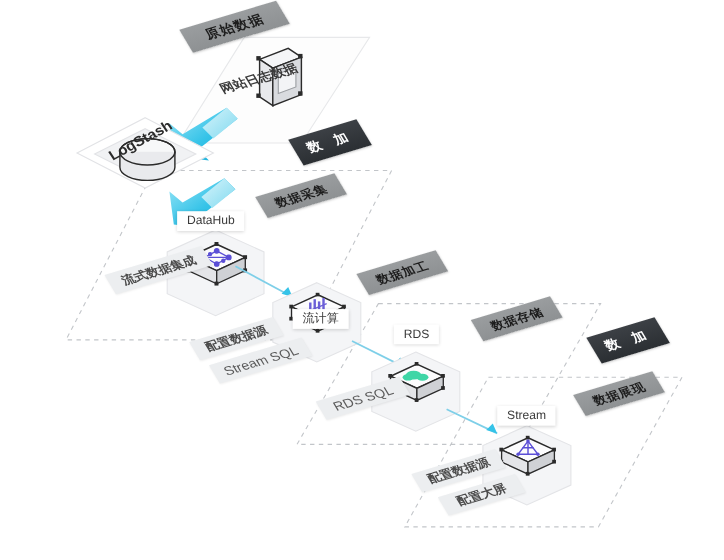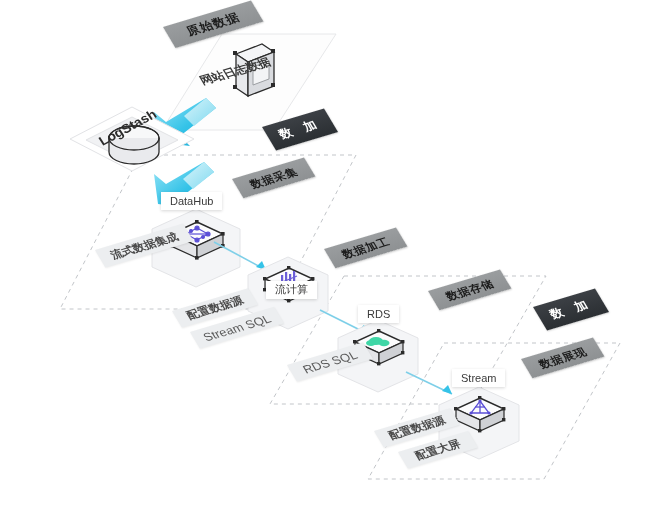--- a/index.html
+++ b/index.html
@@ -253,21 +253,21 @@
       <ellipse cx="32" cy="14" rx="5.5" ry="3.2"></ellipse>
       <ellipse cx="19" cy="14" rx="5" ry="3"></ellipse>
     </g>
     <rect x="1" y="11" width="3.4" height="3.4" fill="#2b2b2b"></rect>
     <rect x="49" y="11" width="3.4" height="3.4" fill="#2b2b2b"></rect>
     <rect x="25" y="0" width="3.4" height="3.4" fill="#2b2b2b"></rect>
     <rect x="1" y="22" width="3.4" height="3.4" fill="#2b2b2b"></rect>
     <rect x="49" y="22" width="3.4" height="3.4" fill="#2b2b2b"></rect>
     <rect x="25" y="33" width="3.4" height="3.4" fill="#2b2b2b"></rect>
   </svg>
-  <div class="plabel" style="left:358px;top:305px;">
+  <div class="plabel" style="left:358px;top:295px;">
     <span>RDS</span>
   </div>
 
   <div class="ribbon" style="left:428px;top:291px;width:72px;height:22px;
               transform:matrix(1,-0.30,0.52,0.87,0,0);transform-origin:0 0;
               font-size:11px;letter-spacing:0.5px;">
     <span class="rtxt cn">数据存储</span>
   </div>
 
   <div class="plate en" style="left:287px;top:365px;width:76px;height:19px;

